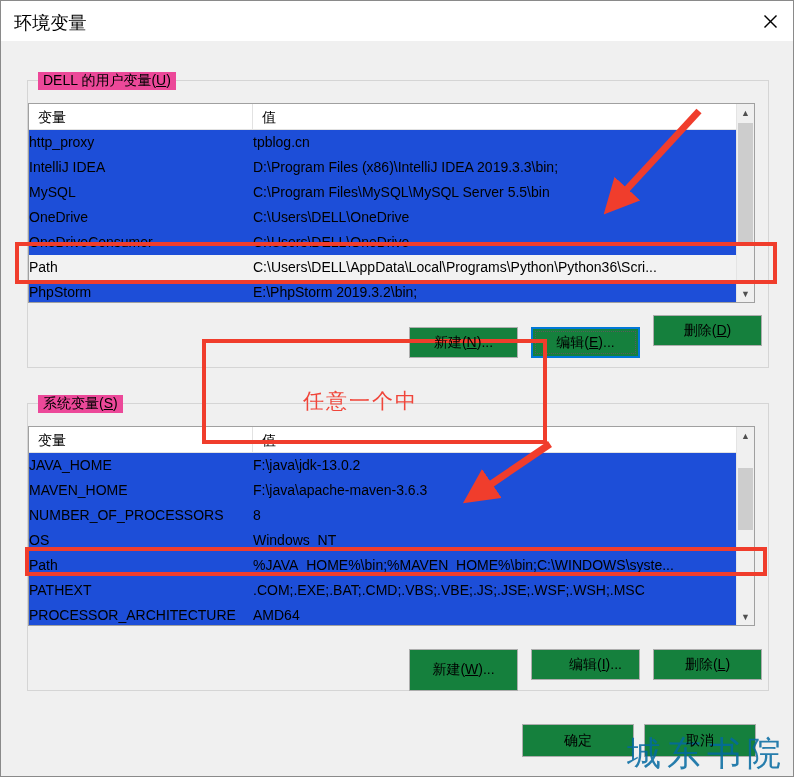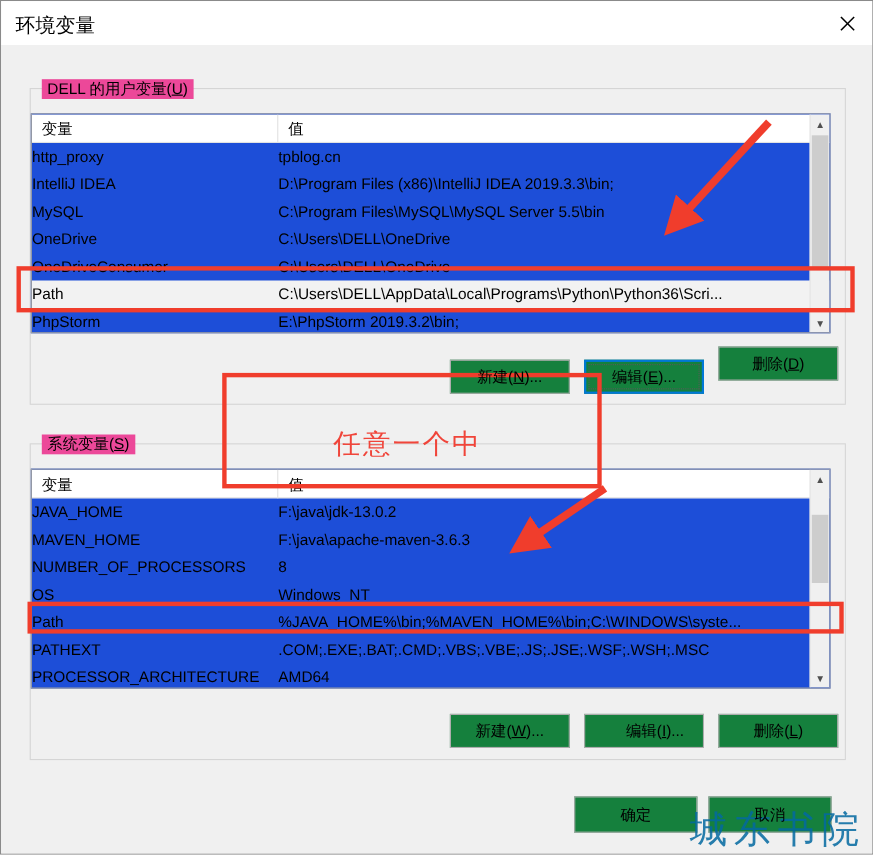--- a/index.html
+++ b/index.html
@@ -192,21 +192,21 @@
   
   .anno-rect {
     position: absolute;
     box-sizing: border-box;
     border: 4px solid #f03d2c;
     pointer-events: none;
   }
   .anno-text {
     position: absolute;
     color: #f0453a;
-    font-size: 25px;
+    font-size: 21px;
     letter-spacing: 2px;
     pointer-events: none;
     white-space: nowrap;
   }
   .anno-arrow {
     position: absolute;
     pointer-events: none;
   }
 
   
@@ -338,21 +338,21 @@
             <div class="cell cell-val">AMD64</div>
           </div>
         </div>
       <div class="vscroll">
         <div class="vs-arrow vs-up">▲</div>
         <div class="vs-thumb" style="top:41px; height:62px;"></div>
         <div class="vs-arrow vs-down">▼</div>
       </div>
     </div>
 
-    <div class="btn" style="left:408px; top:608px; width:109px; height:31px;">
+    <div class="btn" style="left:408px; top:608px; width:109px; height:42px;">
       <span class="btn-label"><span>新建(</span><u>W</u><span>)...</span></span>
     </div>
     <div class="btn" style="left:530px; top:608px; width:109px; height:31px;padding-left:20px;">
       <span class="btn-label"><span>编辑(</span><u>I</u><span>)...</span></span>
     </div>
     <div class="btn" style="left:652px; top:608px; width:109px; height:31px;">
       <span class="btn-label"><span>删除(</span><u>L</u><span>)</span></span>
     </div>
 
     <div class="btn" style="left:521px; top:683px; width:112px; height:33px;">

